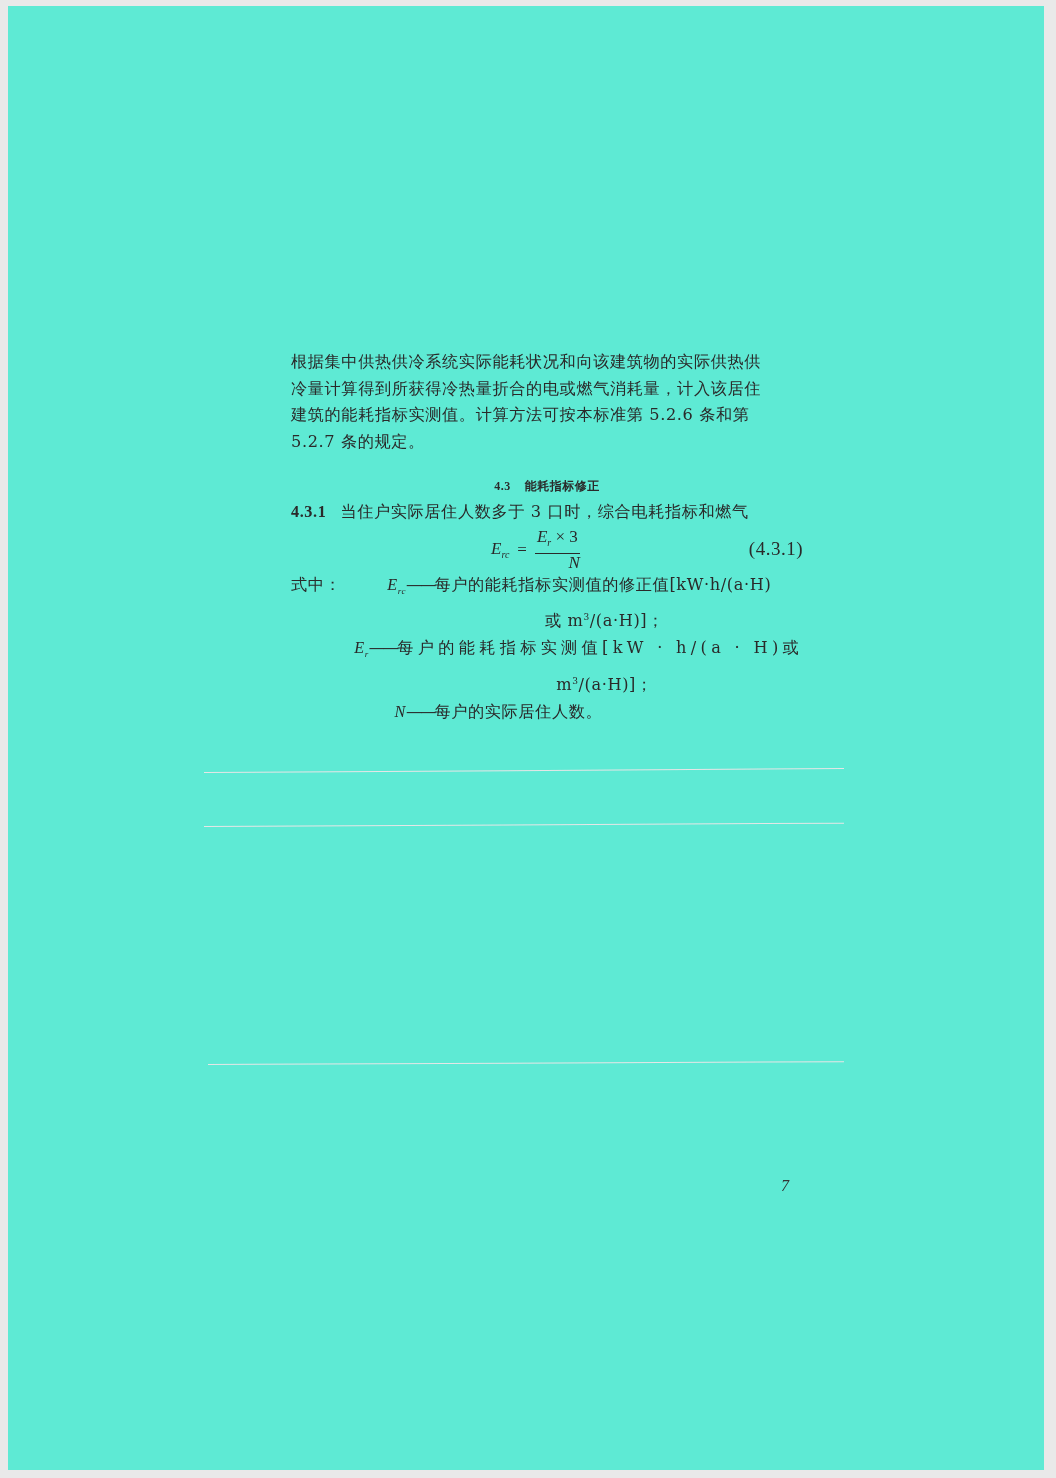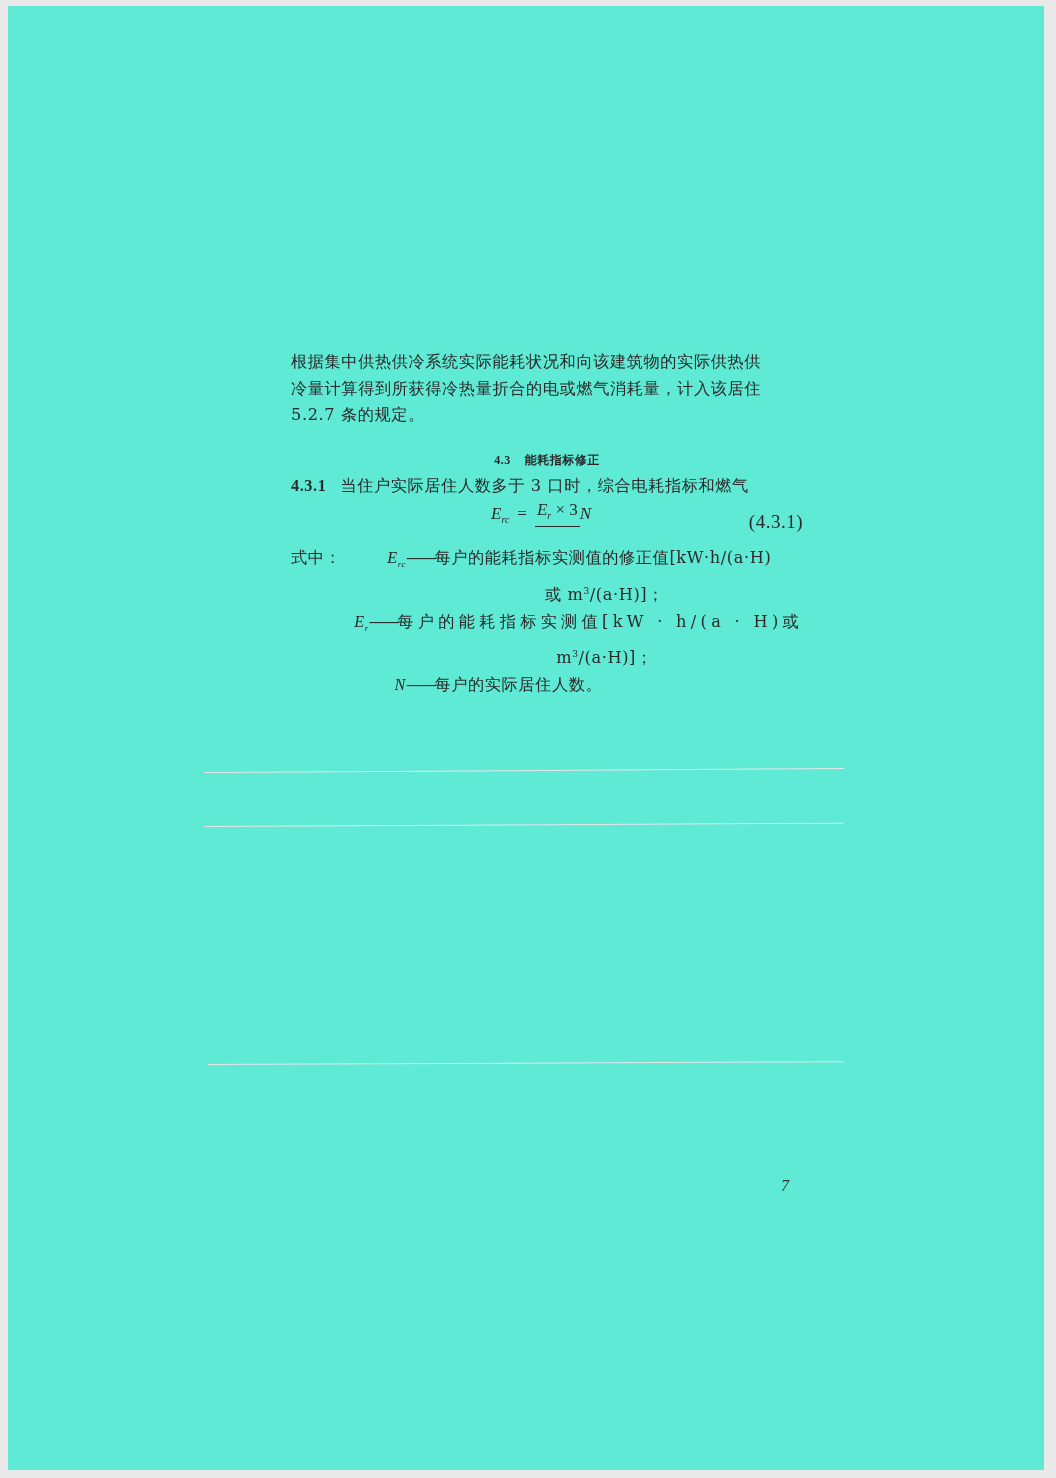--- a/index.html
+++ b/index.html
@@ -83,22 +83,22 @@
     .formula .sub {
       font-size: 10px;
       font-style: italic;
       vertical-align: sub;
     }
     .formula .eq {
       margin: 0 8px;
     }
     .fraction {
       display: inline-flex;
-      flex-direction: row;
-      align-items: center;
+      flex-direction: column;
+      align-items: flex-end;
     }
     .fraction .numer {
       padding: 0 2px 1px 2px;
       border-bottom: 1px solid #2a2a2a;
       line-height: 18px;
     }
     .fraction .denom {
       line-height: 18px;
       font-style: italic;
     }
@@ -172,20 +172,21 @@
 </head>
 <body>
 
 <div class="page">
 
   <div class="content">
 
     <p class="para">
       <span class="line">根据集中供热供冷系统实际能耗状况和向该建筑物的实际供热供</span>
       <span class="line">冷量计算得到所获得冷热量折合的电或燃气消耗量，计入该居住</span>
+      <span class="line">建筑的能耗指标实测值。计算方法可按本标准第 5.2.6 条和第</span>
       <span class="line">5.2.7 条的规定。</span>
     </p>
 
     <div class="section-heading">
       <span class="num">4.3</span><span>能耗指标修正</span>
     </div>
 
     <p class="para clause">
       <span class="line"><span class="clause-num">4.3.1</span><span>当住户实际居住人数多于 3 口时，综合电耗指标和燃气</span></span>
     </p>

